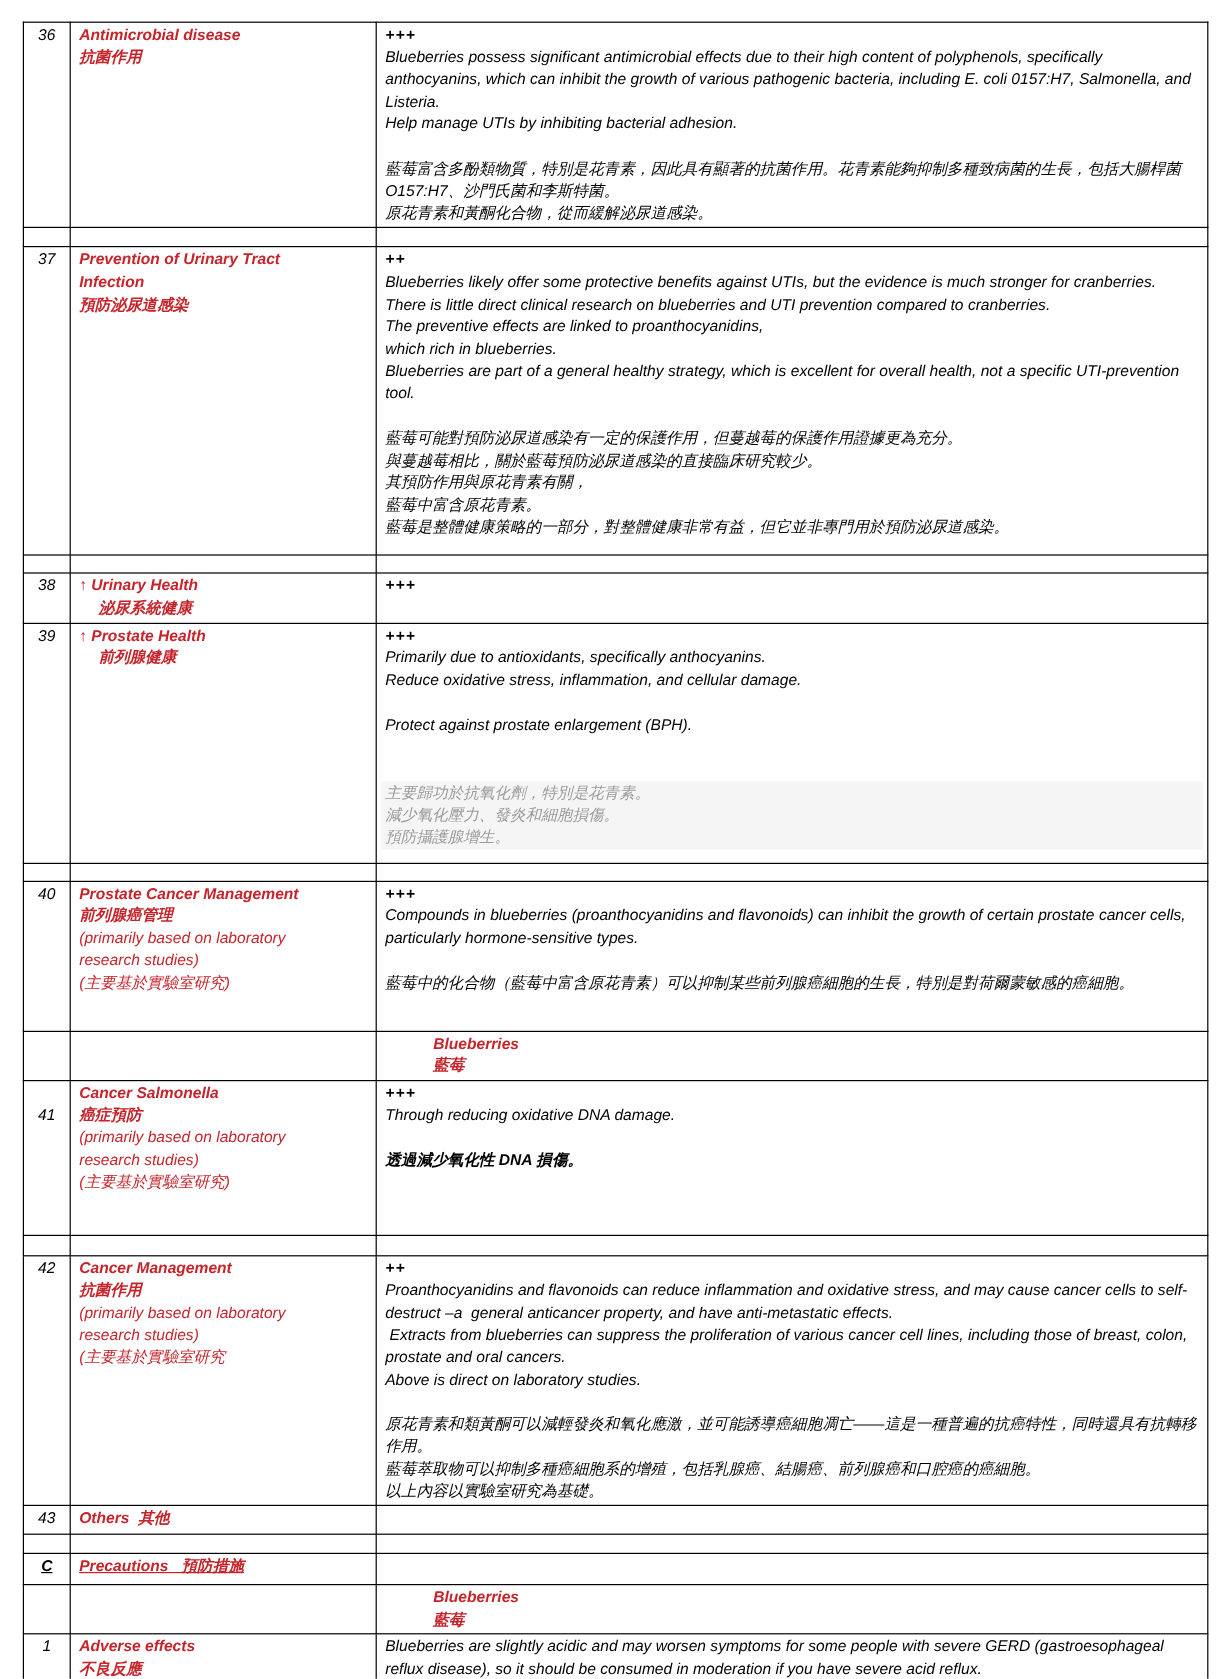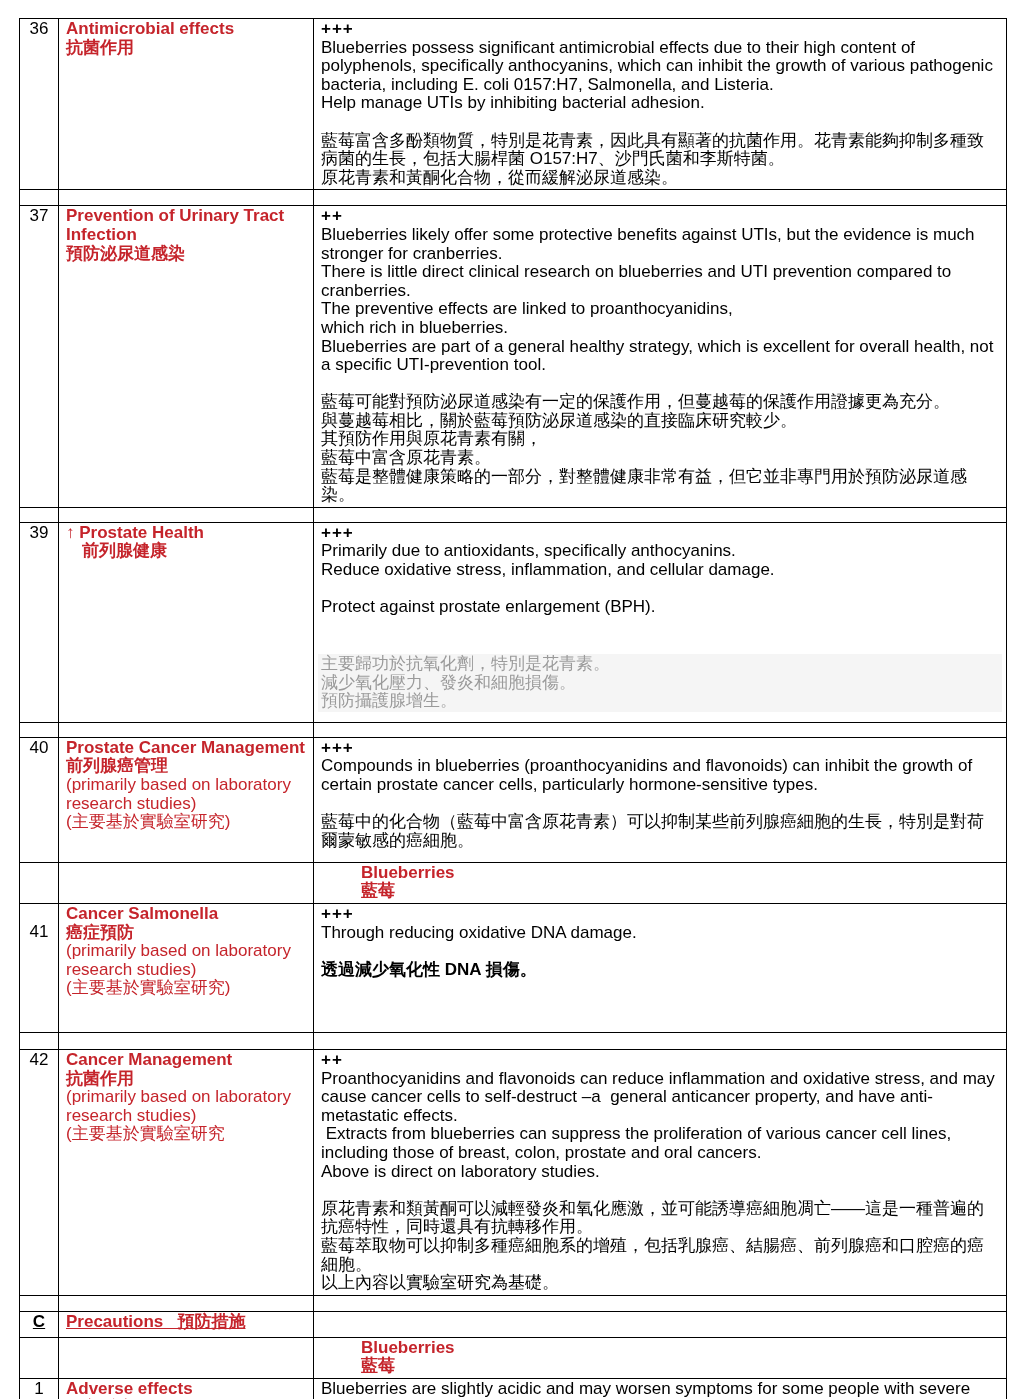--- a/index.html
+++ b/index.html
@@ -18,24 +18,25 @@
   .table-wrap{position:absolute;left:19px;top:18px;width:988px;}
   table{
     border-collapse:collapse;width:100%;table-layout:fixed;
     border:1px solid var(--border);
     border-bottom:4px solid var(--border);
   }
   td{
     border:1px solid var(--border);
     vertical-align:top;
     padding:1px 7px 2px 7px;
-    font-size:17px;
+    font-size:13px;
     line-height:18.6px;
     color:#000;
     overflow:hidden;
+    font-style:italic;
   }
   .col-num{text-align:center;padding-left:2px;padding-right:2px;}
   .num{font-weight:normal;}
   .num-offset{padding-top:18px;text-align:center;}
   .u{text-decoration:underline;}
   .num-bold{font-weight:bold;}
   .label-line{
     color:var(--red);font-weight:bold;white-space:pre-wrap;
   }
   .label-line.reg{font-weight:normal;}
@@ -62,21 +63,21 @@
         <col style="width:39px">
         <col style="width:255px">
         <col>
       </colgroup>
       <tbody id="tbody">
           <tr style="height: 163px;">
             <td class="col-num">
               <div class="num">36</div>
             </td>
             <td class="col-label">
-              <div class="label-line">Antimicrobial effects</div>
+              <div class="label-line">Antimicrobial disease</div>
               <div class="label-line">抗菌作用</div>
             </td>
             <td class="col-content">
               <div class="para plus">+++</div>
               <div class="para">Blueberries possess significant antimicrobial effects due to their high content of polyphenols, specifically anthocyanins, which can inhibit the growth of various pathogenic bacteria, including E. coli 0157:H7, Salmonella, and Listeria.</div>
               <div class="para">Help manage UTIs by inhibiting bacterial adhesion.</div>
               <div class="para blank">&nbsp;</div>
               <div class="para">藍莓富含多酚類物質，特別是花青素，因此具有顯著的抗菌作用。花青素能夠抑制多種致病菌的生長，包括大腸桿菌 O157:H7、沙門氏菌和李斯特菌。</div>
               <div class="para">原花青素和黃酮化合物，從而緩解泌尿道感染。</div>
             </td>
@@ -108,20 +109,32 @@
               <div class="para">其預防作用與原花青素有關，</div>
               <div class="para">藍莓中富含原花青素。</div>
               <div class="para">藍莓是整體健康策略的一部分，對整體健康非常有益，但它並非專門用於預防泌尿道感染。</div>
             </td>
           </tr>
           <tr style="height: 15px;">
             <td class="col-num"></td>
             <td class="col-label"></td>
             <td class="col-content"></td>
           </tr>
+          <tr style="height: 40px;">
+            <td class="col-num">
+              <div class="num">38</div>
+            </td>
+            <td class="col-label">
+              <div class="label-line">↑ Urinary Health</div>
+              <div class="label-line indent">泌尿系統健康</div>
+            </td>
+            <td class="col-content">
+              <div class="para plus">+++</div>
+            </td>
+          </tr>
           <tr style="height: 200px;">
             <td class="col-num">
               <div class="num">39</div>
             </td>
             <td class="col-label">
               <div class="label-line">↑ Prostate Health</div>
               <div class="label-line indent">前列腺健康</div>
             </td>
             <td class="col-content">
               <div class="para plus">+++</div>
@@ -206,20 +219,29 @@
             <td class="col-content">
               <div class="para plus">++</div>
               <div class="para">Proanthocyanidins and flavonoids can reduce inflammation and oxidative stress, and may cause cancer cells to self-destruct –a  general anticancer property, and have anti-metastatic effects.</div>
               <div class="para"> Extracts from blueberries can suppress the proliferation of various cancer cell lines, including those of breast, colon, prostate and oral cancers.</div>
               <div class="para">Above is direct on laboratory studies.</div>
               <div class="para blank">&nbsp;</div>
               <div class="para">原花青素和類黃酮可以減輕發炎和氧化應激，並可能誘導癌細胞凋亡——這是一種普遍的抗癌特性，同時還具有抗轉移作用。</div>
               <div class="para">藍莓萃取物可以抑制多種癌細胞系的增殖，包括乳腺癌、結腸癌、前列腺癌和口腔癌的癌細胞。</div>
               <div class="para">以上內容以實驗室研究為基礎。</div>
             </td>
+          </tr>
+          <tr style="height: 24px;">
+            <td class="col-num">
+              <div class="num">43</div>
+            </td>
+            <td class="col-label">
+              <div class="label-line">Others  其他</div>
+            </td>
+            <td class="col-content"></td>
           </tr>
           <tr style="height: 16px;">
             <td class="col-num"></td>
             <td class="col-label"></td>
             <td class="col-content"></td>
           </tr>
           <tr style="height: 26px;">
             <td class="col-num">
               <div class="num num-bold u">C</div>
             </td>

